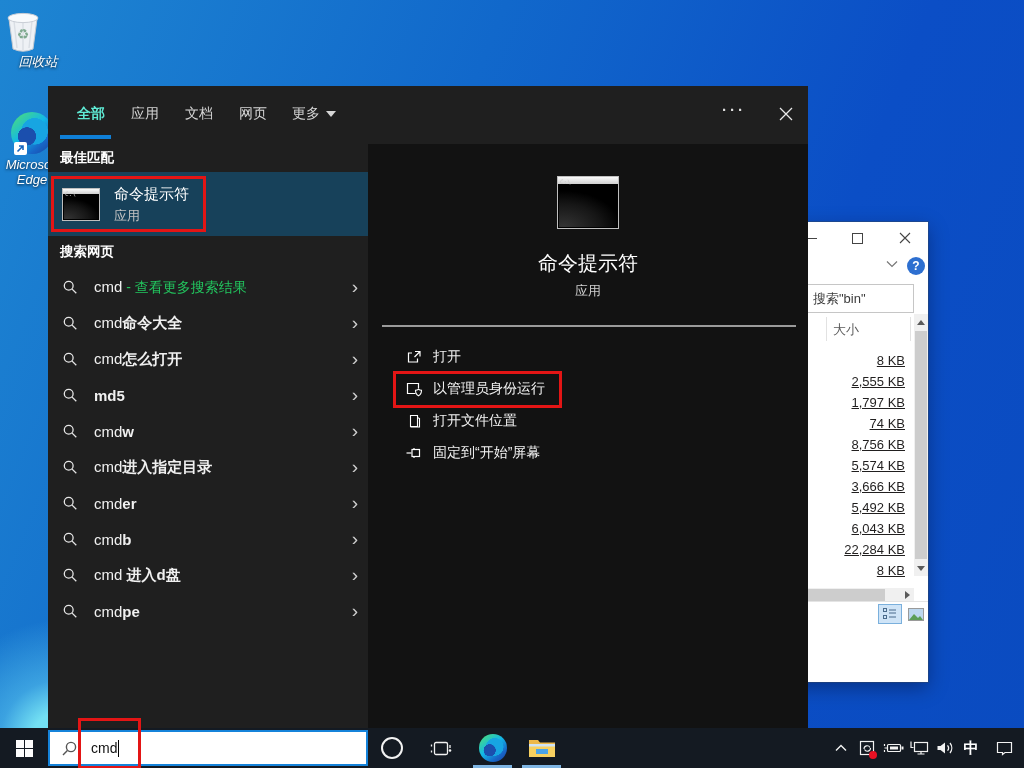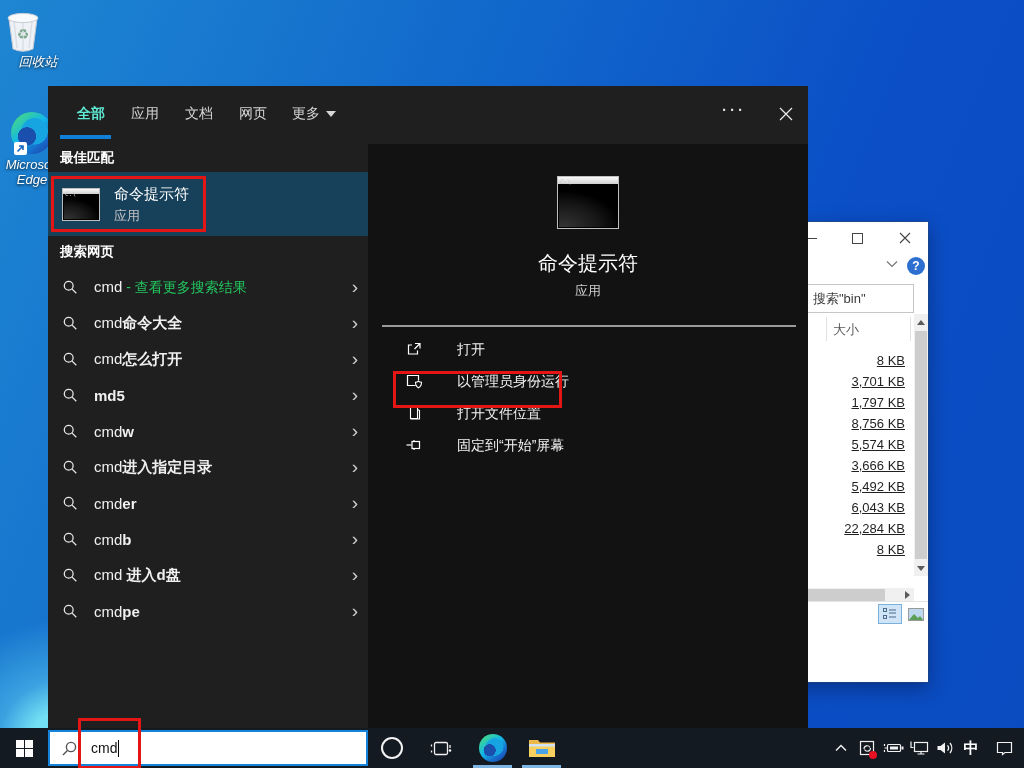--- a/index.html
+++ b/index.html
@@ -93,21 +93,21 @@
   .chev{margin-left:auto;color:#cfcfcf;font-size:19px;line-height:16px;}
   
   .prev-icon{position:absolute;left:189px;top:32px;}
   .cmd-lg{width:62px;height:53px;}
   .cmd-lg .tbar{height:7px;}
   .cmd-lg .cbody{top:7px;}
   .prev-title{position:absolute;left:0;right:0;top:106px;text-align:center;font-size:20px;color:#fff;}
   .prev-sub{position:absolute;left:0;right:0;top:138px;text-align:center;font-size:13px;color:#cfcfcf;}
   .sep{position:absolute;left:14px;right:12px;top:181px;height:2px;background:#9a9a9a;}
   .menu{position:absolute;left:0;right:0;top:197px;}
-  .menu-item{height:32px;display:flex;padding-left:37px;box-sizing:border-box;gap:24px;}
+  .menu-item{height:32px;display:flex;align-items:center;padding-left:37px;box-sizing:border-box;}
   .menu-item .mi-icon{width:18px;height:16px;flex:0 0 18px;}
   .menu-item .mi-label{margin-left:10px;font-size:14px;color:#f2f2f2;white-space:nowrap;}
   
   .taskbar{position:absolute;left:0;bottom:0;width:1024px;height:40px;background:#141a22;z-index:5;}
   .start-btn{position:absolute;left:0;top:0;width:48px;height:40px;display:flex;align-items:center;justify-content:center;}
   .win-logo{width:17px;height:17px;display:grid;grid-template-columns:8px 8px;grid-template-rows:8px 8px;gap:1px;}
   .win-logo i{background:#fdfdfd;}
   .tb-search{position:absolute;left:48px;top:2px;width:320px;height:36px;background:#fff;border:2px solid #1583da;
     box-sizing:border-box;display:flex;align-items:center;}
   .tb-search .mag2{width:17px;height:17px;margin-left:11px;transform:scaleX(-1);}
@@ -190,22 +190,23 @@
       <span>搜索"bin"</span>
     </div>
   </div>
   <div class="x-header">
     <div class="hsep" style="left:74px;"></div>
     <div class="htxt">大小</div>
     <div class="hsep" style="left:158px;"></div>
   </div>
   <div class="x-rows" id="size-list">
       <div class="size-row">8 KB</div>
-      <div class="size-row">3,701 KB</div>
+      <div class="size-row">2,555 KB</div>
       <div class="size-row">1,797 KB</div>
+      <div class="size-row">74 KB</div>
       <div class="size-row">8,756 KB</div>
       <div class="size-row">5,574 KB</div>
       <div class="size-row">3,666 KB</div>
       <div class="size-row">5,492 KB</div>
       <div class="size-row">6,043 KB</div>
       <div class="size-row">22,284 KB</div>
       <div class="size-row">8 KB</div>
     </div>
   <div class="x-vscroll">
     <div class="x-vs-btn" style="top:0;">

